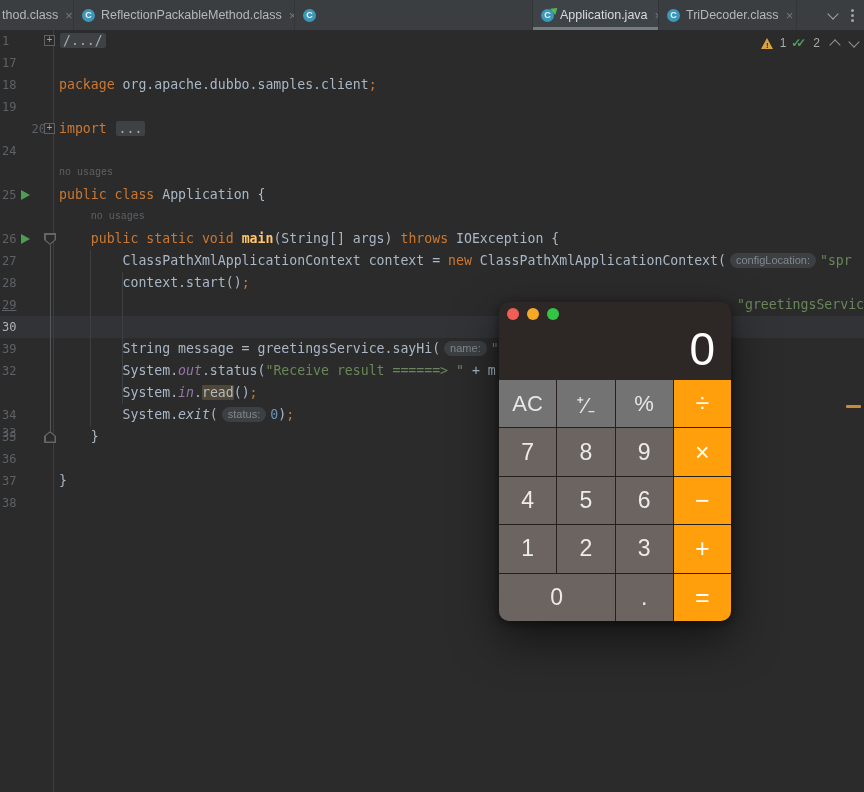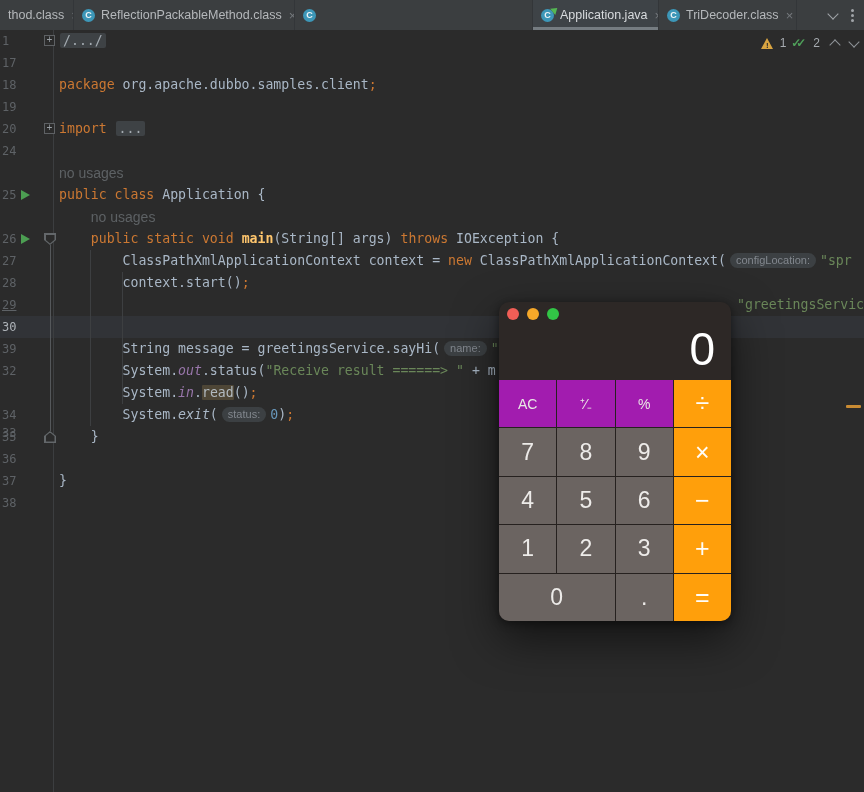--- a/index.html
+++ b/index.html
@@ -5,21 +5,21 @@
   html,body{margin:0;padding:0}
   body{width:864px;height:792px;background:#2b2b2b;overflow:hidden;position:relative;
        font-family:"Liberation Sans",sans-serif;}
 
   
   .tabbar{position:absolute;top:0;left:0;width:864px;height:30px;background:#3b3e40;
           display:flex;align-items:stretch;z-index:5}
   .tab{display:flex;align-items:center;padding:0 8px;border-right:1px solid #333639;
        color:#b5b8bb;font-size:12.5px;box-sizing:border-box;position:relative;flex:0 0 auto;
        white-space:nowrap;overflow:hidden}
-  .tab.first{padding-left:8px}
+  .tab.first{padding-left:2px}
   .tab.active{background:#3e4347;color:#d8dbde}
   .tab.active::after{content:"";position:absolute;left:0;right:0;bottom:0;height:3px;background:#757c81}
   .tab .close{margin-left:7px;color:#75797d;font-size:13px;line-height:1}
   .cicon{width:13px;height:13px;border-radius:50%;background:#3d97b8;color:#eef4f7;font-size:9px;
          font-weight:bold;display:flex;align-items:center;justify-content:center;margin-right:6px;
          position:relative;flex:0 0 auto}
   .cicon .runov{position:absolute;top:-3px;right:-4px;width:0;height:0;
          border-left:6px solid #55b854;border-top:4px solid transparent;border-bottom:4px solid transparent;
          transform:rotate(-40deg)}
   .tabtools{margin-left:auto;display:flex;align-items:center;gap:14px;padding-right:10px}
@@ -40,21 +40,21 @@
   .runarrow{position:absolute;left:21px;width:0;height:0;margin-top:5.5px;
         border-left:9px solid #4c9e52;border-top:5.5px solid transparent;border-bottom:5.5px solid transparent}
   .foldplus{position:absolute;left:44px;width:11px;height:11px;margin-top:5px;border:1px solid #5e6164;
         box-sizing:border-box;color:#9aa0a5;font-size:10px;line-height:8px;text-align:center;background:#2b2b2b}
   .pent{position:absolute;left:44px;width:12px;height:12px;margin-top:5px}
   .pent i{position:absolute;inset:0;background:#63676a;clip-path:polygon(0 0,100% 0,100% 58%,50% 100%,0 58%)}
   .pent i+i{inset:1.5px;background:#2b2b2b}
   .pent.up i{clip-path:polygon(0 42%,50% 0,100% 42%,100% 100%,0 100%)}
   .crow{position:absolute;left:59px;white-space:pre;font-family:"DejaVu Sans Mono",monospace;
         font-size:13.2px;line-height:22px;color:#a9b7c6}
-  .hintrow{position:absolute;font-size:14px;color:#5d6164;line-height:22px;font-family:Liberation Sans, sans-serif}
+  .hintrow{position:absolute;font-size:10px;color:#5d6164;line-height:22px;font-family:Liberation Mono, monospace}
   .rightfrag{position:absolute;left:678px;top:0}
   .tk-kw{color:#cc7832}
   .tk-semi{color:#cc7832}
   .tk-pl{color:#a9b7c6}
   .tk-mth{color:#ffc66d;font-weight:600}
   .tk-fld{color:#9876aa;font-style:italic}
   .tk-fldm{color:#a9b7c6;font-style:italic}
   .tk-str{color:#6a8759}
   .tk-num{color:#6897bb}
   .tk-hl{background:#4e4636;color:#b2bac0;border-radius:1px}
@@ -80,21 +80,21 @@
 
   
   .calc{position:absolute;left:499px;top:302px;width:232px;height:319px;border-radius:10px;
         background:#2d2826;box-shadow:0 18px 45px rgba(0,0,0,.55),0 2px 10px rgba(0,0,0,.45);
         z-index:10;overflow:hidden}
   .tl{position:absolute;width:12px;height:12px;border-radius:50%;top:6px}
   .calc .disp{position:absolute;top:20px;right:15px;font-size:46px;font-weight:300;color:#ffffff;letter-spacing:1px}
   .cgrid{position:absolute;left:0;top:78px;width:232px;height:241px;display:grid;
         grid-template-columns:repeat(4,1fr);grid-template-rows:repeat(5,1fr);gap:1px;background:#26211f}
   .btn{display:flex;align-items:center;justify-content:center;color:#e9e7e5;user-select:none}
-  .btn.fn{background:#a21caf;font-size:14px;font-weight:500}
+  .btn.fn{background:#737373;font-size:22px;font-weight:500}
   .btn.digit{background:#6b6461;font-size:23px;color:#edebe9}
   .btn.op{background:#ff9f0b;font-size:25px;color:#fffdf8}
   .btn.wide{grid-column:span 2}
 </style>
 </head>
 <body>
 
 <div class="tabbar">
   <div id="tabs-host" style="display:flex;align-items:stretch">
       <div class="tab first" style="width: 74px;">
@@ -139,21 +139,21 @@
   <div id="rows-host">
       <div class="lnum" style="top: 0px;">1</div>
       <div class="foldplus" style="top: 0px;">+</div>
       <div class="crow" style="top: 0px;"><span class="tk-fold">/.../</span></div>
       <div class="lnum" style="top: 22px;">17</div>
       <div class="crow" style="top: 22px;"></div>
       <div class="lnum" style="top: 44px;">18</div>
       <div class="crow" style="top: 44px;"><span class="tk-kw">package</span><span class="tk-pl"> org.apache.dubbo.samples.client</span><span class="tk-semi">;</span></div>
       <div class="lnum" style="top: 66px;">19</div>
       <div class="crow" style="top: 66px;"></div>
-      <div class="lnum" style="top: 88px;">20</div>
+      <div class="lnum" style="top: 88px; text-align: right;">20</div>
       <div class="foldplus" style="top: 88px;">+</div>
       <div class="crow" style="top: 88px;"><span class="tk-kw">import</span><span class="tk-pl"> </span><span class="tk-fold">...</span></div>
       <div class="lnum" style="top: 110px;">24</div>
       <div class="crow" style="top: 110px;"></div>
       <div class="hintrow" style="top: 132px; left: 59px;">no usages</div>
       <div class="lnum" style="top: 154px;">25</div>
       <div class="runarrow" style="top: 154px;"></div>
       <div class="crow" style="top: 154px;"><span class="tk-kw">public class</span><span class="tk-pl"> Application {</span></div>
       <div class="hintrow" style="top: 176px; left: 90.8px;">no usages</div>
       <div class="lnum" style="top: 198px;">26</div>

